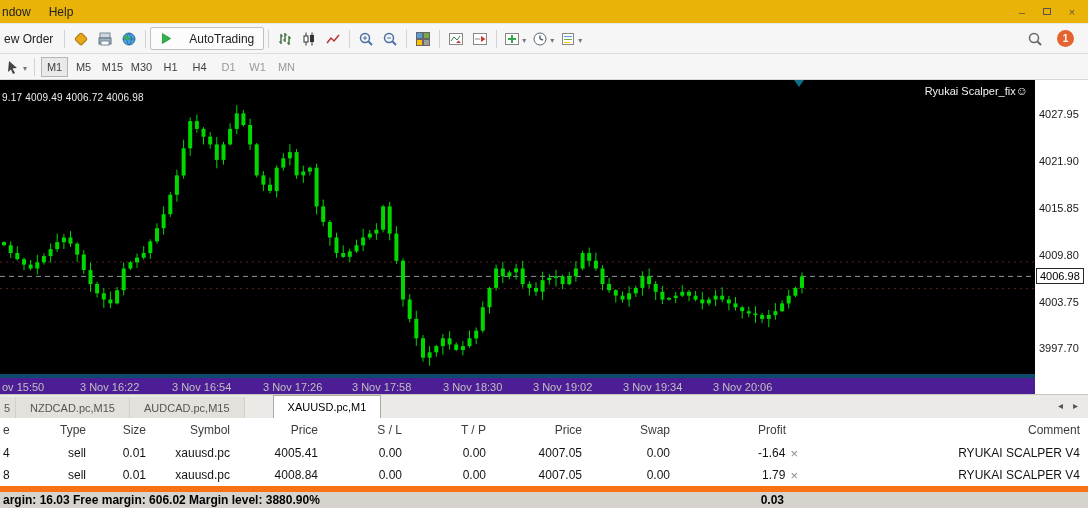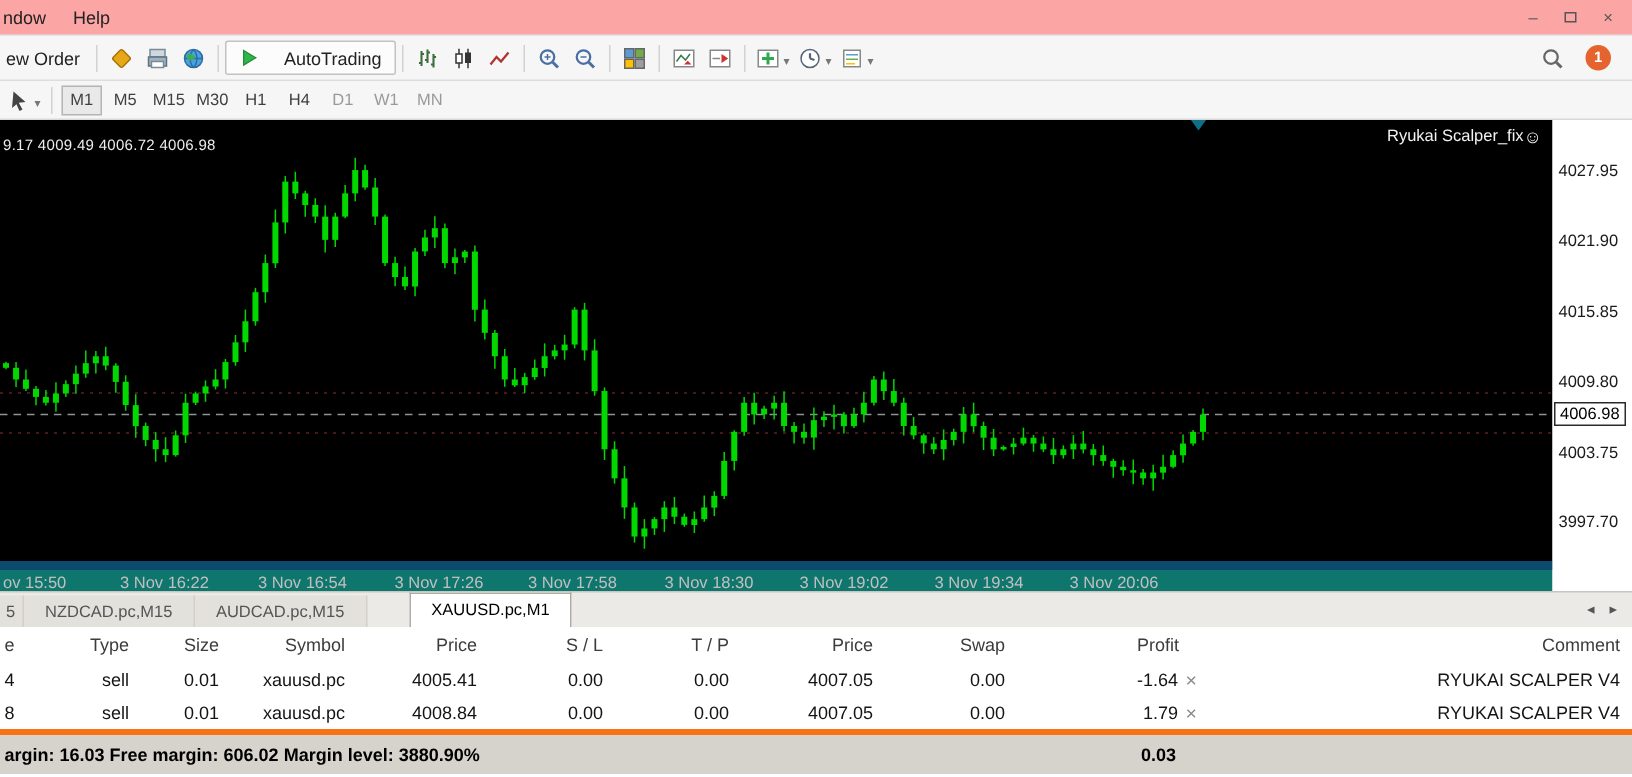--- a/index.html
+++ b/index.html
@@ -1,21 +1,21 @@
 <!DOCTYPE html>
 <html><head>
 <meta charset="utf-8">
 <style>
   * { box-sizing: border-box; margin: 0; padding: 0; }
   html,body { width:1088px; height:518px; overflow:hidden; background:#fff;
     font-family:"Liberation Sans", sans-serif; }
   button { font-family:inherit; cursor:default; }
 
   
-  .menubar{height:24px;background:#fca5a5;display:flex;align-items:center;
+  .menubar{height:24px;background:#eab308;display:flex;align-items:center;
     border-bottom:1px solid #e6e6e6;font-size:12px;color:#222;}
   .menu-item{padding:0 9px;line-height:24px;}
   .menu-item:first-child{padding-left:2px;}
   .wincontrols{margin-left:auto;display:flex;align-items:center;gap:3px;padding-right:5px;}
   .wincontrols .wc{width:22px;height:16px;display:flex;align-items:center;justify-content:center;
     color:#555;font-size:11px;}
   .restore-box{width:8px;height:7px;border:1px solid #555;display:inline-block;}
 
   
   .toolbar{height:30px;display:flex;align-items:center;background:#f6f6f6;
@@ -47,21 +47,21 @@
   .plotcol{width:1035px;display:flex;flex-direction:column;flex:none;}
   .plot{height:294px;position:relative;background:#000;overflow:hidden;}
   .plot svg{position:absolute;left:0;top:0;}
   .ohlc{position:absolute;top:12px;left:2px;color:#ededed;font-size:10px;letter-spacing:.2px;}
   .indic{position:absolute;top:5px;right:7px;color:#f2f2f2;font-size:11px;
     display:flex;gap:0;align-items:center;}
   .smiley{font-size:12px;line-height:1;}
   .shiftmark{position:absolute;top:0;left:794px;width:0;height:0;
     border-left:5px solid transparent;border-right:5px solid transparent;
     border-top:7px solid #0f6f86;}
-  .timeaxis{height:20px;background:#0f766e;border-top:6px solid #0c4a6e;position:relative;}
+  .timeaxis{height:20px;background:#4c1d95;border-top:4px solid #0c4a6e;position:relative;}
   .ttick{position:absolute;top:3px;font-size:11px;color:#c0c0c0;white-space:nowrap;}
   .priceaxis{width:53px;flex:none;background:#fff;position:relative;}
   .ptick{position:absolute;left:4px;transform:translateY(-50%);font-size:11px;color:#1a1a1a;}
   .pricetag{position:absolute;left:1px;z-index:2;background:#fff;border:1px solid #2a2a2a;
     font-size:11px;line-height:14px;padding:0 3px;color:#000;}
 
   
   .tabsbar{height:24px;background:#eceae6;border-top:1px solid #c9c6c0;
     display:flex;align-items:flex-end;position:relative;}
   #tabs{display:flex;align-items:flex-end;height:100%;}
@@ -76,21 +76,21 @@
     grid-template-columns:14px 74px 60px 84px 88px 84px 84px 96px 88px 130px 1fr;}
   .thead{height:24px;color:#3c3c3c;background:#fff;}
   .trow{height:22px;color:#141414;background:#fff;}
   .cell{font-size:12px;text-align:right;padding-right:2px;align-self:center;
     white-space:nowrap;overflow:hidden;}
   .c0{text-align:left;padding-left:3px;}
   .c10{padding-right:8px;}
   .thead .c9{padding-right:16px;}
   .profit{display:flex;justify-content:flex-end;align-items:center;gap:5px;padding-right:4px;}
   .closex{color:#8a8a8a;font-size:13px;line-height:1;}
-  .statusbar{height:30px;background:#d6d3cc;border-top:4px solid #f97316;font-weight:bold;}
+  .statusbar{height:22px;background:#d6d3cc;border-top:6px solid #f97316;font-weight:bold;}
   .summary{grid-column:1/10;font-size:12px;padding-left:3px;align-self:center;white-space:nowrap;}
   .sumprofit{grid-column:10/11;text-align:right;padding-right:18px;font-size:12px;align-self:center;}
 </style>
 </head>
 <body>
 
 <div class="menubar">
   <span class="menu-item">ndow</span>
   <span class="menu-item">Help</span>
   <div class="wincontrols">

